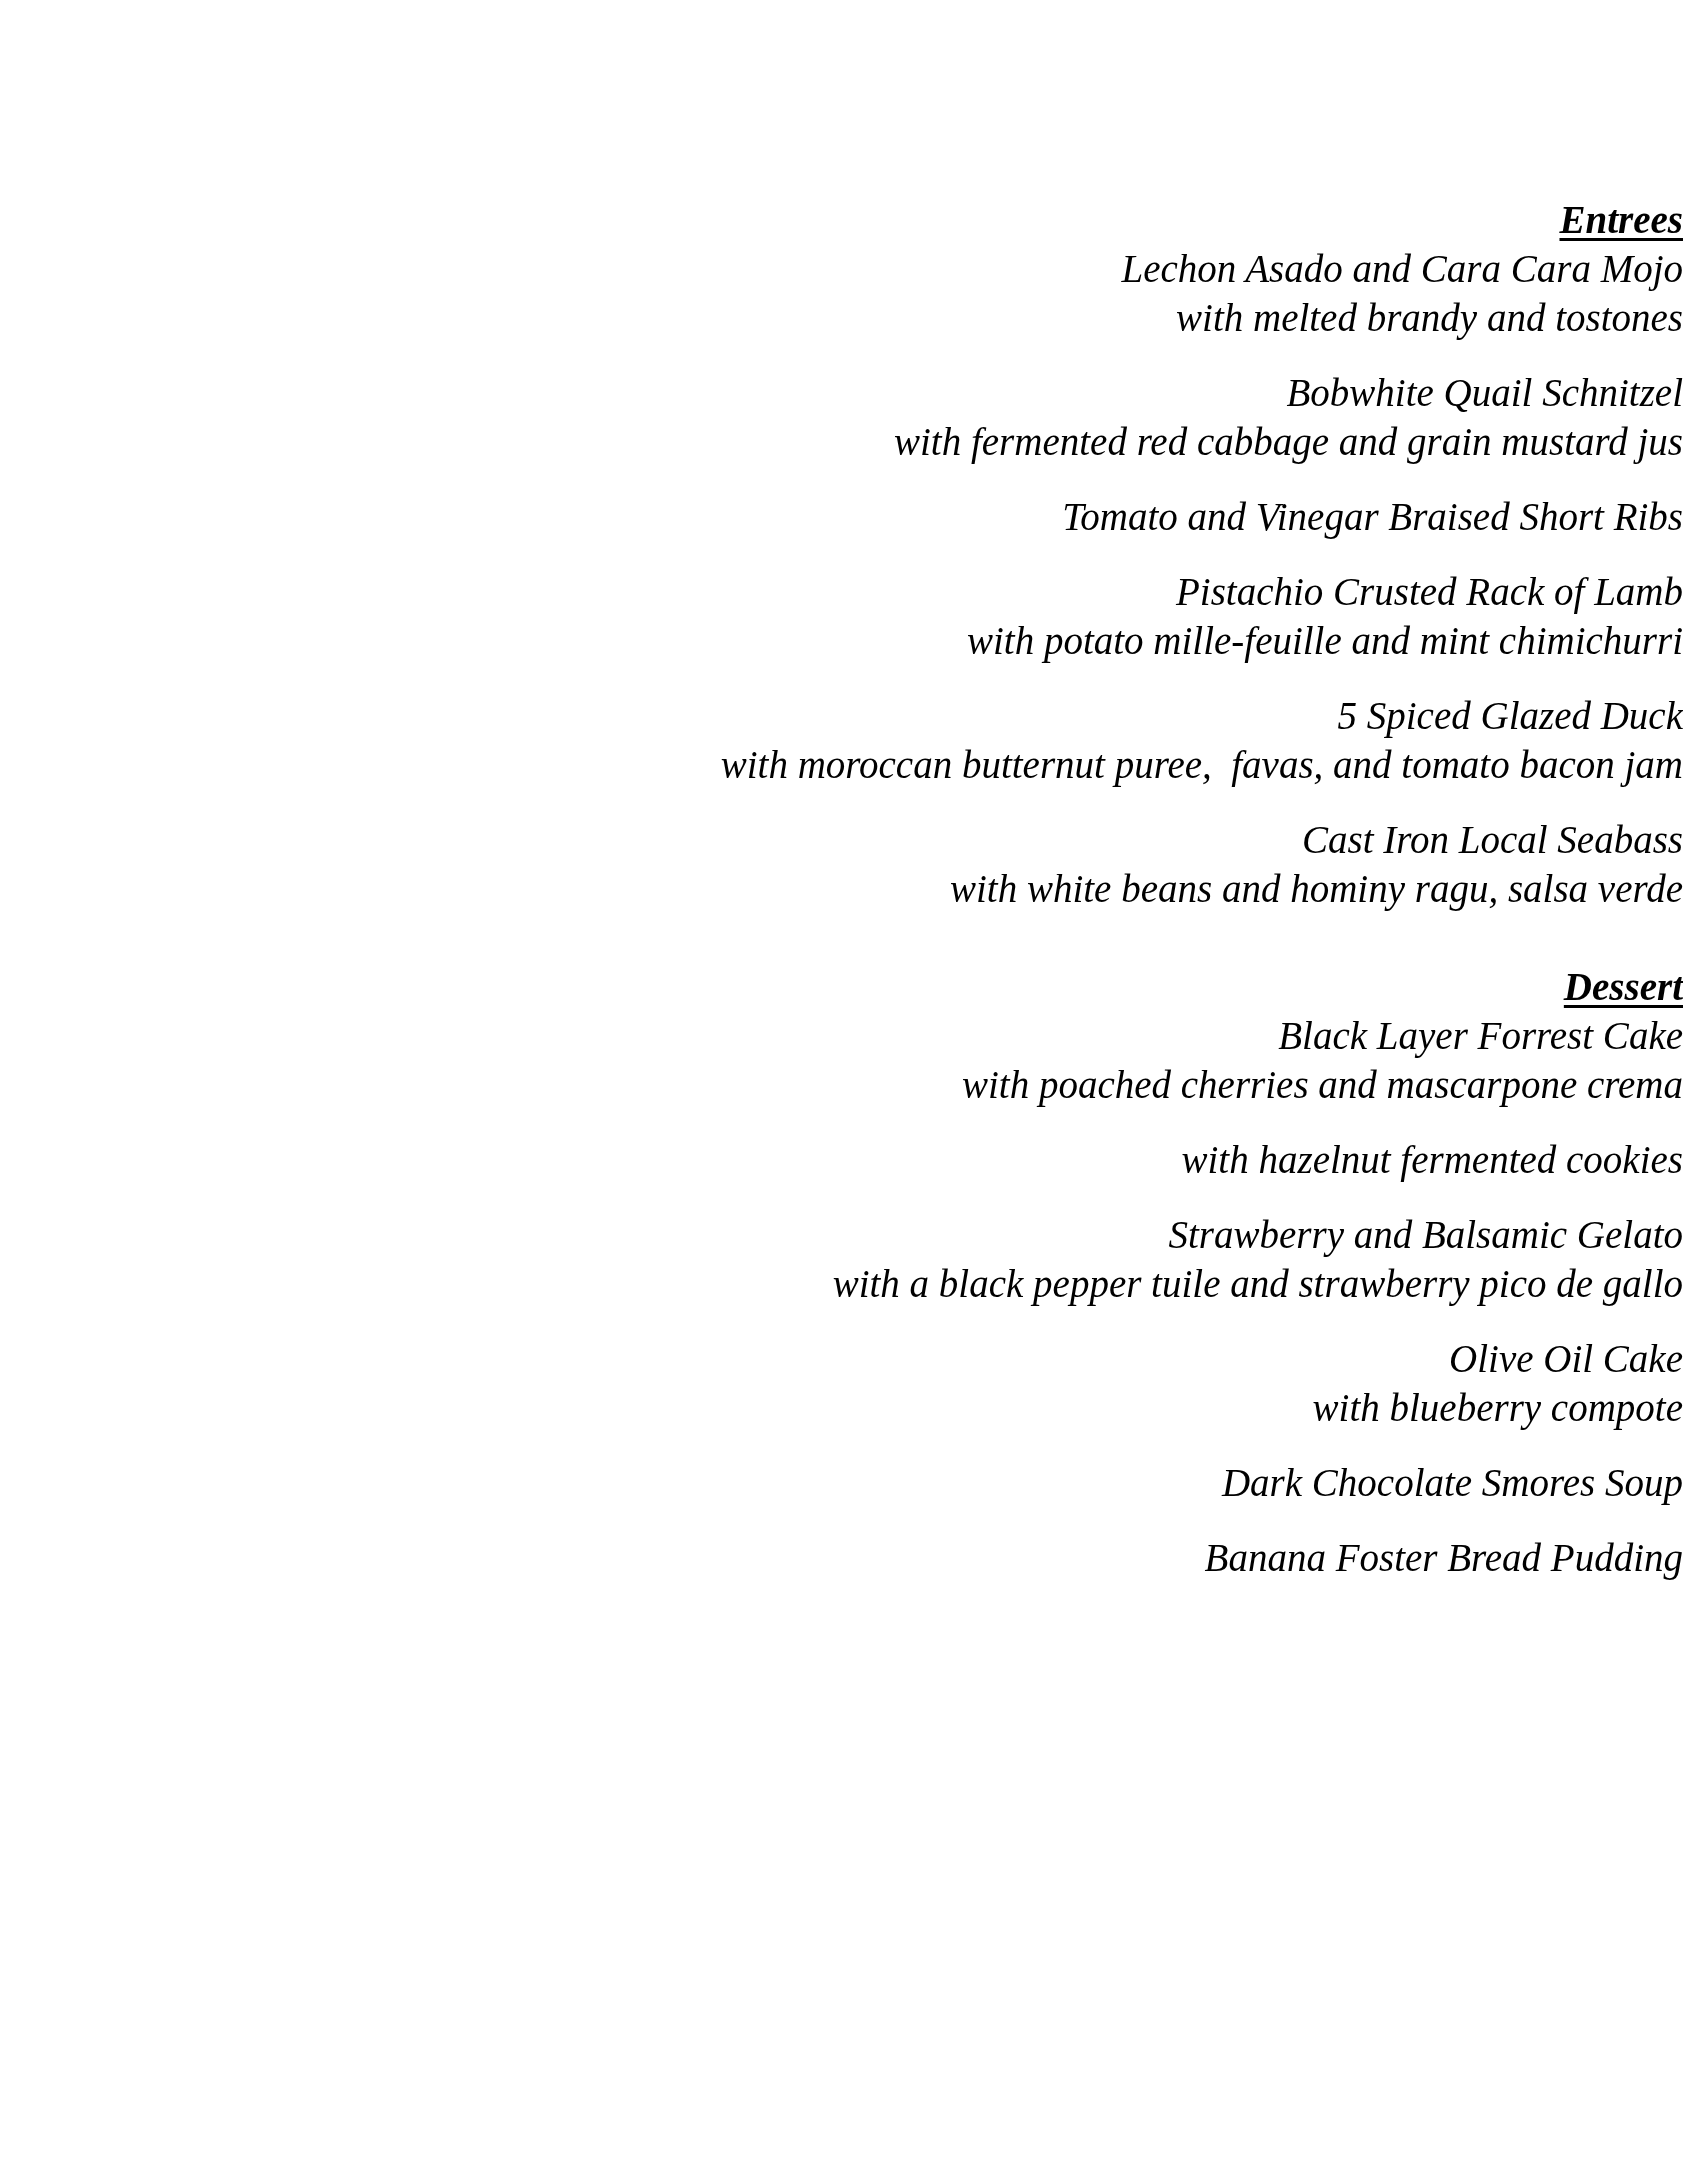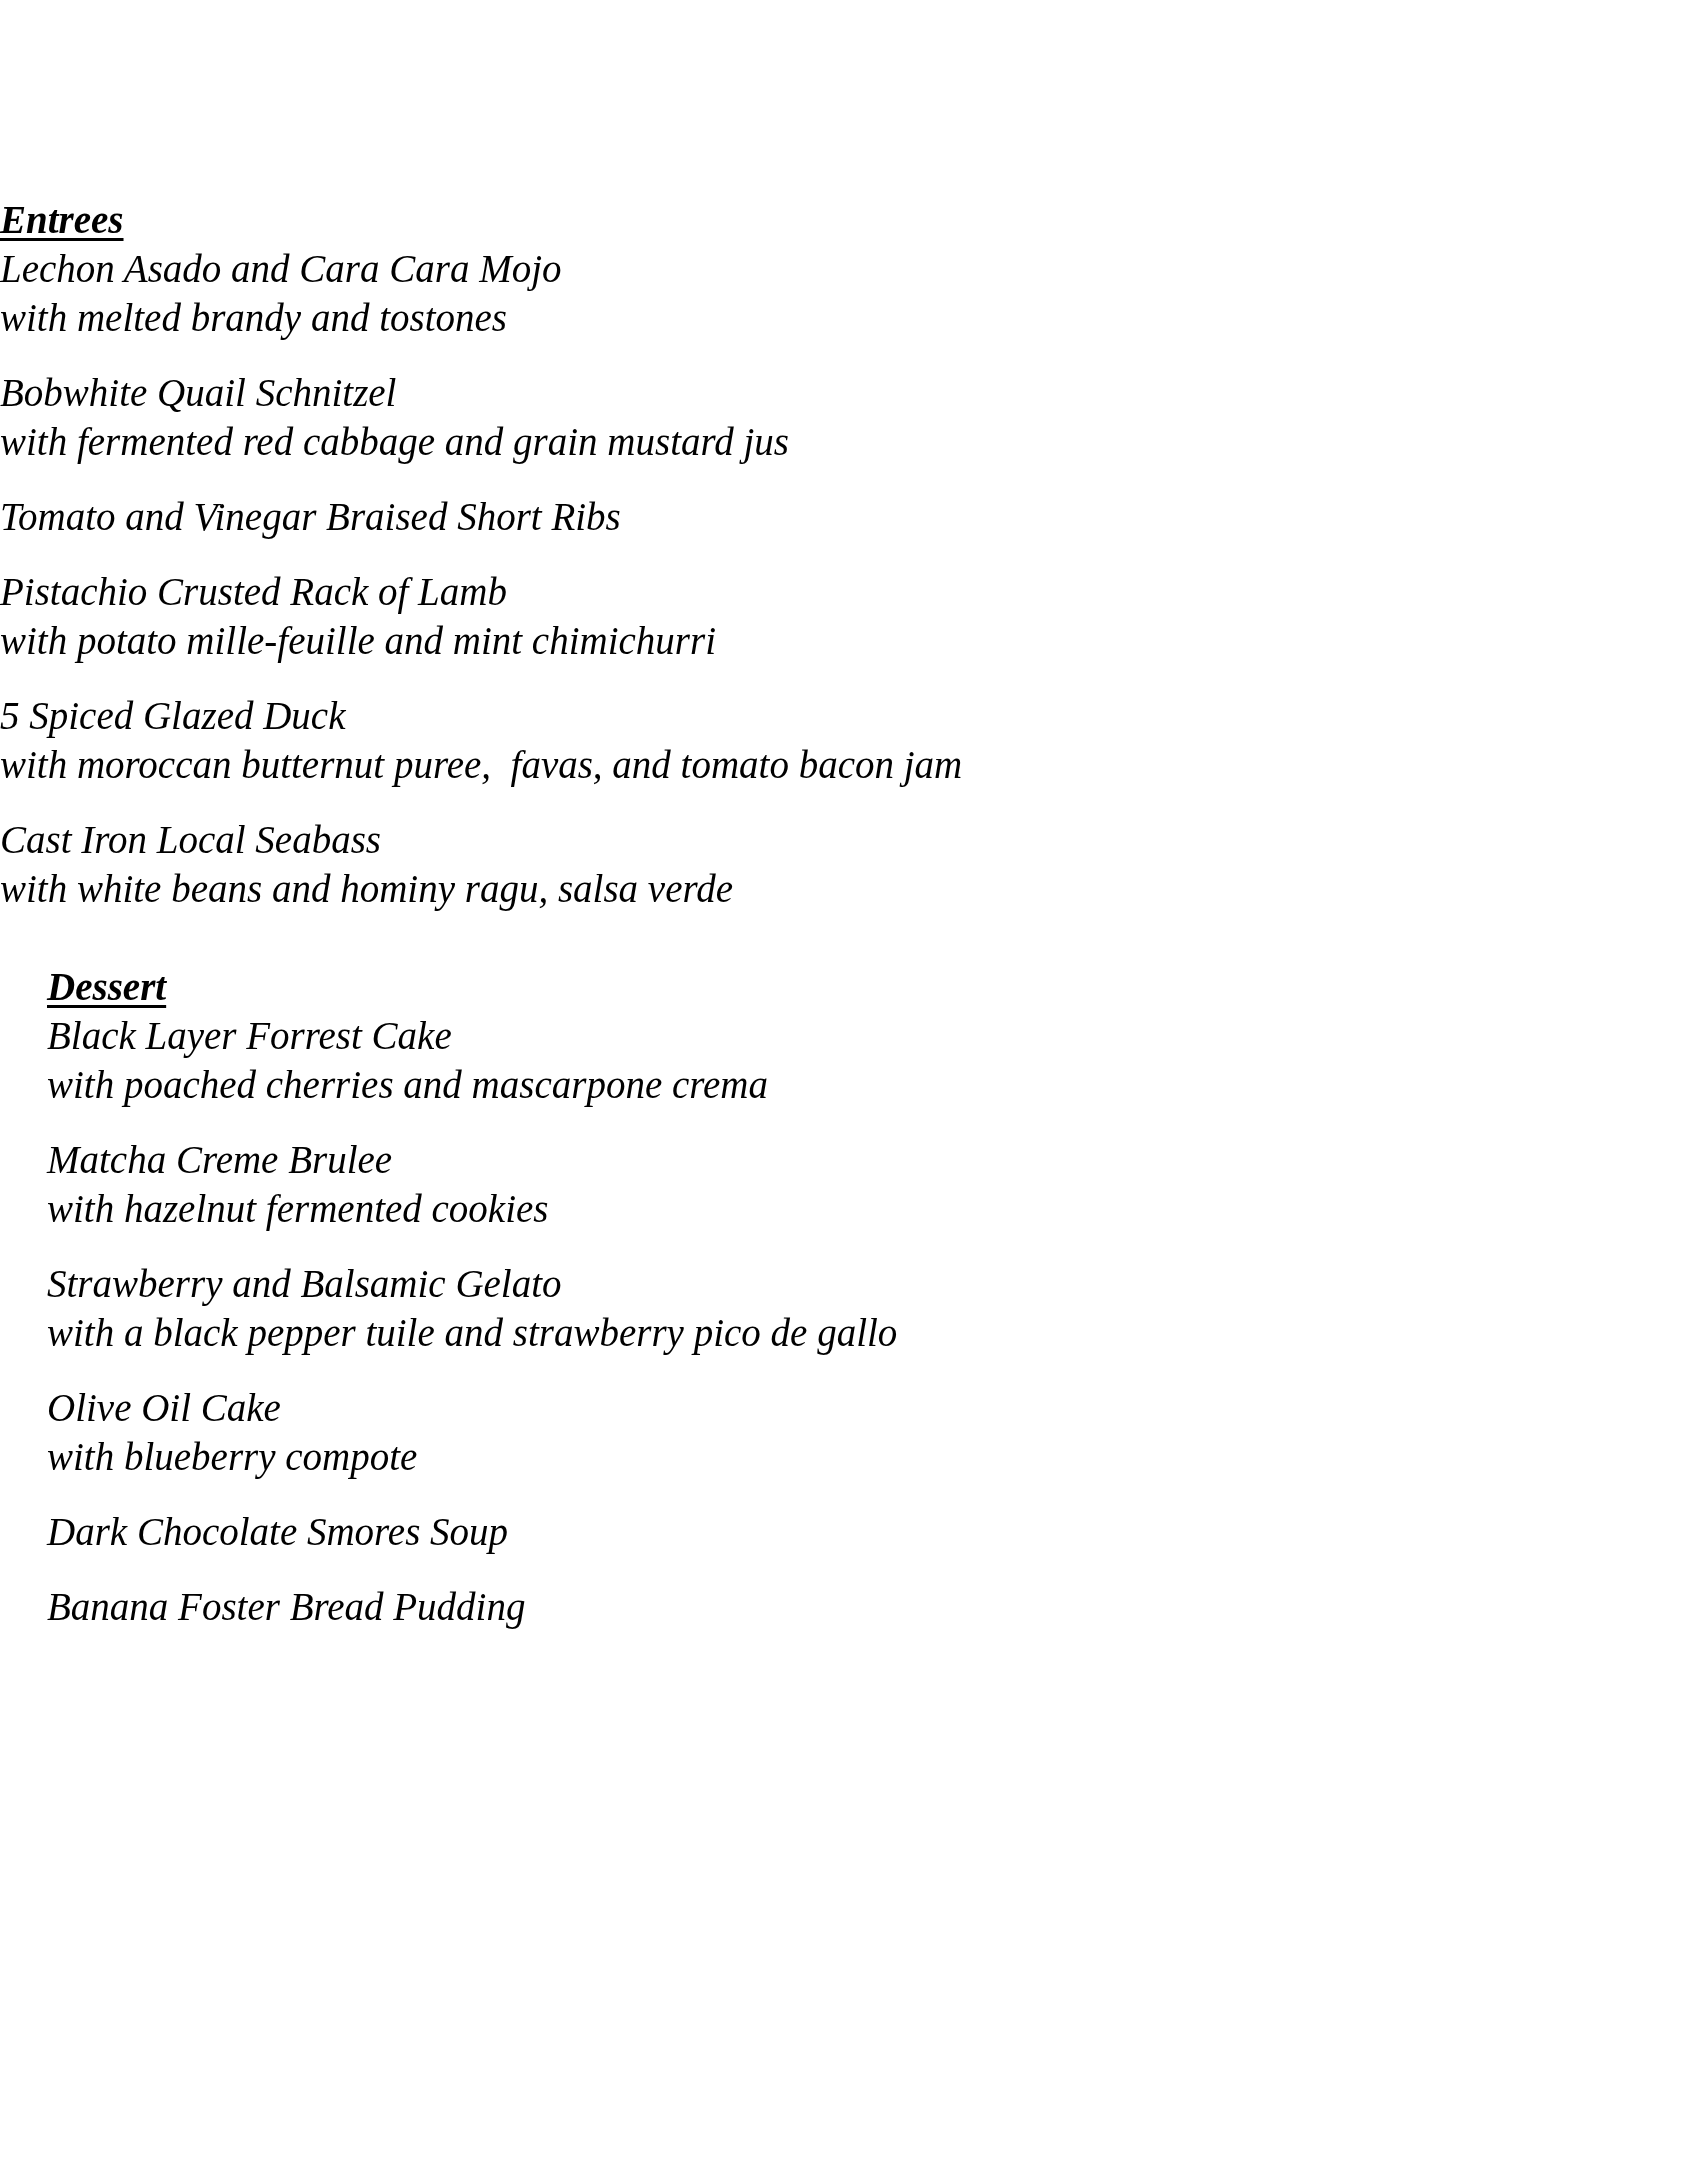--- a/index.html
+++ b/index.html
@@ -12,21 +12,21 @@
     background: #ffffff;
     color: #000000;
     font-family: "Liberation Serif", serif;
     font-style: italic;
   }
   .page {
     box-sizing: border-box;
     width: 1683px;
     height: 2178px;
     padding-top: 195px;
-    text-align: left;
+    text-align: right;
     overflow: hidden;
   }
   .line {
     margin: 0;
     font-size: 39px;
     line-height: 49px;
     font-weight: normal;
   }
   .heading {
     font-weight: bold;
@@ -84,21 +84,20 @@
 
   <div class="section">
     <h2 class="line heading">Dessert</h2>
 
     <div class="item">
       <p class="line name">Black Layer Forrest Cake</p>
       <p class="line desc">with poached cherries and mascarpone crema</p>
     </div>
 
     <div class="item">
-      <p class="line name">Matcha Creme Brulee</p>
       <p class="line desc">with hazelnut fermented cookies</p>
     </div>
 
     <div class="item">
       <p class="line name">Strawberry and Balsamic Gelato</p>
       <p class="line desc">with a black pepper tuile and strawberry pico de gallo</p>
     </div>
 
     <div class="item">
       <p class="line name">Olive Oil Cake</p>

